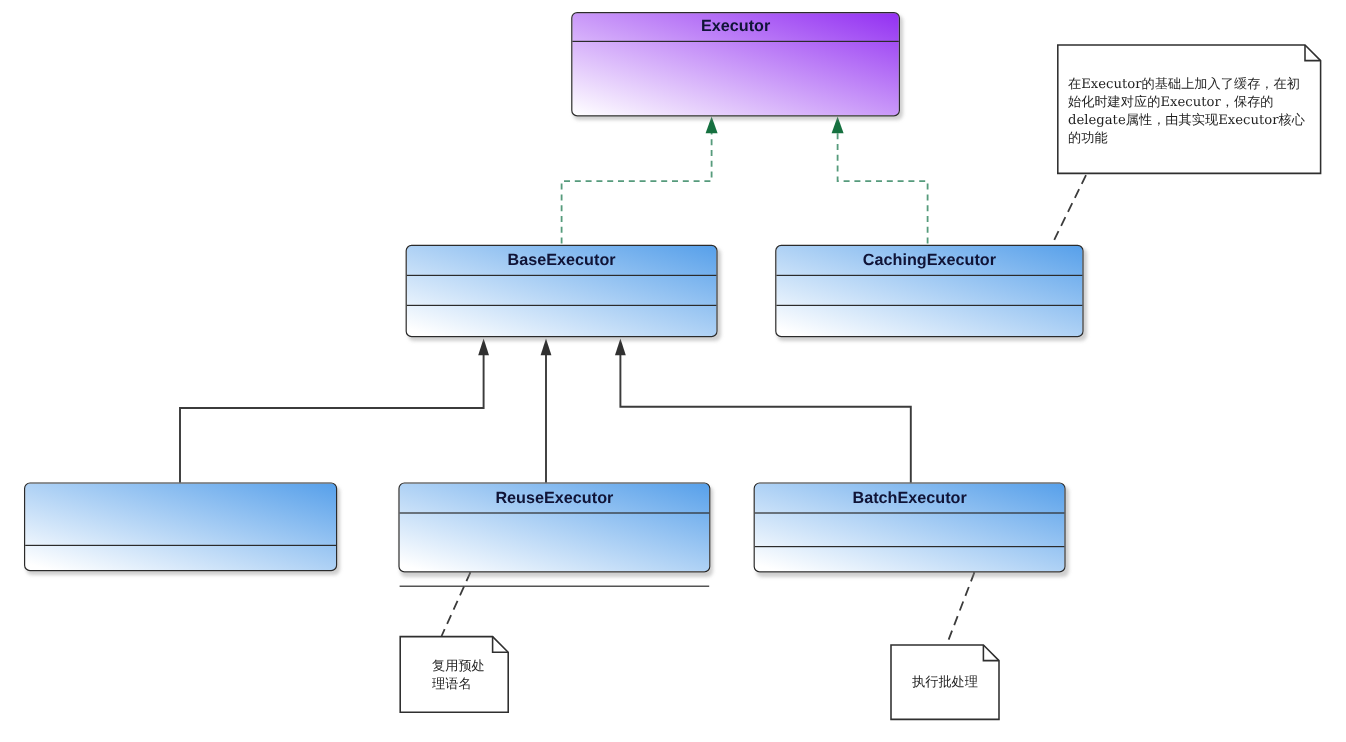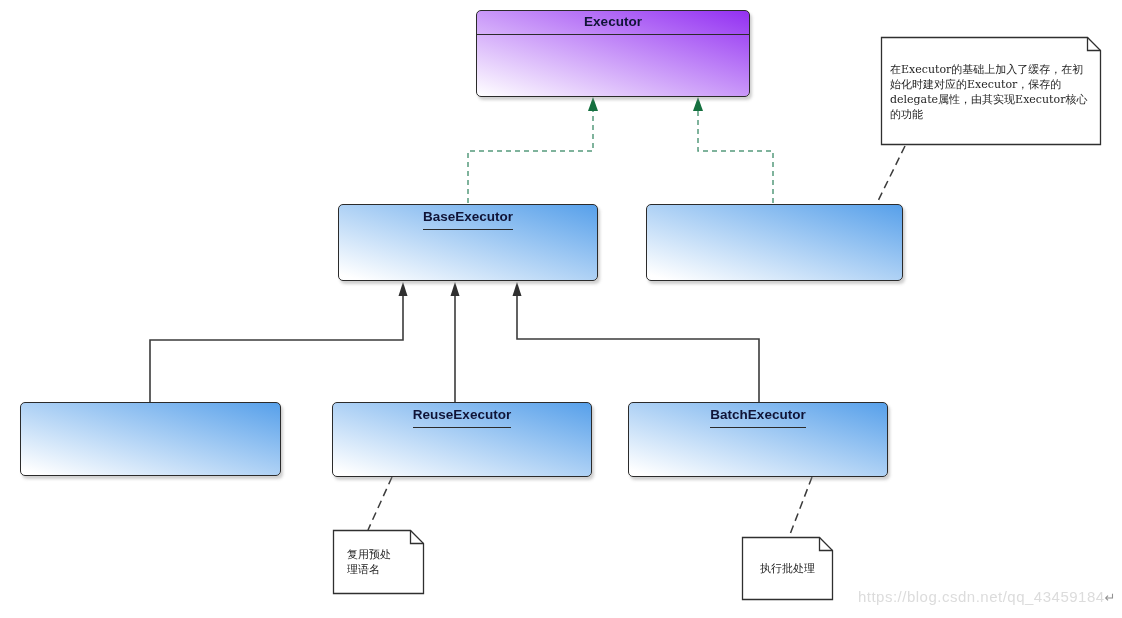--- a/index.html
+++ b/index.html
@@ -18,21 +18,21 @@
   }
   .uml-class {
     position: absolute;
     border: 1.5px solid #2b2b2b;
     border-radius: 5px;
     box-sizing: border-box;
     display: flex;
     flex-direction: column;
     box-shadow: 2px 3px 3px rgba(135,135,135,0.4);
   }
-  .uml-class.blue   { background: linear-gradient(to top right, #ffffff 4%, #57a0ea 100%); align-items: center; }
+  .uml-class.blue   { background: linear-gradient(to top right, #ffffff 4%, #57a0ea 100%); }
   .uml-class.purple { background: linear-gradient(to top right, #ffffff 0%, #9330f2 100%); }
   .uml-title {
     height: 24px;
     line-height: 23px;
     text-align: center;
     font-weight: bold;
     font-size: 13.5px;
     color: #101437;
     border-bottom: 1.4px solid #2b2b2b;
     flex: 0 0 auto;
@@ -109,20 +109,21 @@
     <div class="uml-mid"></div>
   </div>
 
   <div class="uml-class blue" style="left:338px; top:204px; width:260px; height:77px;">
     <div class="uml-title">BaseExecutor</div>
     <div class="uml-mid"></div>
     <div class="uml-bottom" style="height:25px;"></div>
   </div>
 
   <div class="uml-class blue" style="left:646px; top:204px; width:257px; height:77px;">
+    <div class="uml-title">CachingExecutor</div>
     <div class="uml-mid"></div>
     <div class="uml-bottom" style="height:25px;"></div>
   </div>
 
   <div class="uml-class blue" style="left:20px; top:402px; width:261px; height:74px;">
     <div class="uml-mid"></div>
     <div class="uml-bottom" style="height:20px;"></div>
   </div>
 
   <div class="uml-class blue" style="left:332px; top:402px; width:260px; height:75px;gap:30px;">
@@ -131,18 +132,17 @@
     <div class="uml-bottom" style="height:20px;"></div>
   </div>
 
   <div class="uml-class blue" style="left:628px; top:402px; width:260px; height:75px;">
     <div class="uml-title">BatchExecutor</div>
     <div class="uml-mid"></div>
     <div class="uml-bottom" style="height:20px;"></div>
   </div>
 
   <div class="note-text" style="left:884px; top:42px; width:214px; height:100px; padding:0 6px;">在Executor的基础上加入了缓存，在初始化时建对应的Executor，保存的delegate属性，由其实现Executor核心的功能</div>
-  <div class="note-text" style="left:327px; top:533px; width:85px; height:58px; padding:0 20px;">复用预处理语名</div>
+  <div class="note-text" style="left:340px; top:533px; width:85px; height:58px; padding:0 20px;">复用预处理语名</div>
   <div class="note-text" style="left:745px; top:540px; width:85px; height:57px; padding:0 4px;">执行批处理</div>
 
-  <div class="watermark"><span>https://blog.csdn.net/qq_43459184</span><span class="return-glyph">↵</span></div>
 
 </div>
 
 </body></html>

